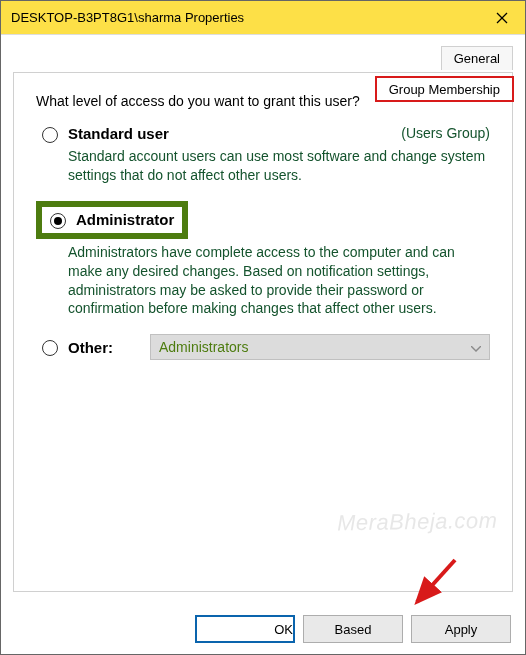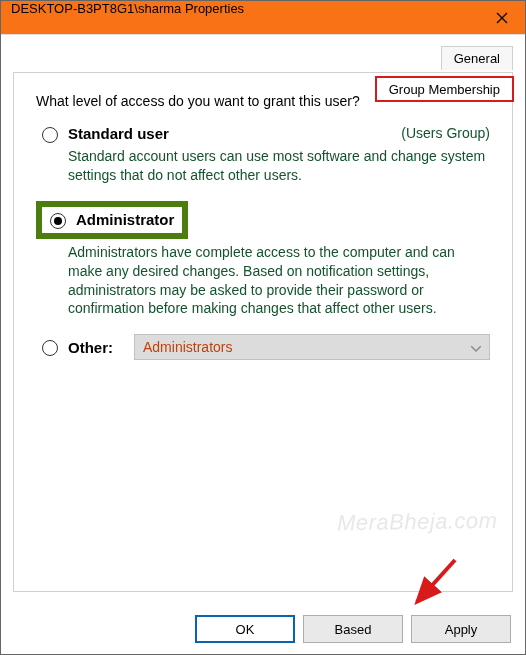--- a/index.html
+++ b/index.html
@@ -12,23 +12,23 @@
   }
   .window {
     width: 526px; height: 655px;
     background: #fff;
     border: 1px solid #666;
     position: relative;
     display: flex; flex-direction: column;
   }
   .titlebar {
     height: 34px;
-    display: flex; align-items: flex-start;
+    display: flex; align-items: center;
     padding: 0 0 0 10px;
-    background: #f97316;
+    background: #fde047;
     border-bottom: 1px solid #ddd;
   }
   .titlebar .title { flex: 1; font-size: 13px; color: #000; }
   .titlebar .close {
     width: 46px; height: 34px;
     display: flex; align-items: center; justify-content: center;
     cursor: default;
   }
   .titlebar .close svg { width: 12px; height: 12px; }
   .client {
@@ -112,27 +112,27 @@
     color: #14532d;
     line-height: 1.35;
   }
   .admin-highlight {
     display: inline-flex; align-items: center;
     padding: 4px 8px 4px 2px;
     border: 6px solid #4d7c0f;
   }
   .combo {
     flex: 1;
-    margin-left: 21px;
+    margin-left: 37px;
     height: 26px;
     background: #dcdcdc;
     border: 1px solid #c0c0c0;
     display: flex; align-items: center;
     padding: 0 8px;
-    color: #c2410c;
+    color: #4d7c0f;
     font-size: 14px;
     position: relative;
   }
   .combo .chev {
     position: absolute; right: 8px; top: 50%;
     transform: translateY(-50%);
     color: #8a8a8a;
   }
   .buttons {
     height: 50px;
@@ -145,20 +145,21 @@
     background: #e9e9e9;
     border: 1px solid #adadad;
     font-size: 13px;
     display: flex; align-items: center; justify-content: center;
     cursor: default;
   }
   .btn.primary {
     background: #fff;
     border: 2px solid #0a64ad;
     color: #000;
+    justify-content: flex-end;
   }
   .arrow {
     position: absolute;
     right: 62px; bottom: 40px;
     pointer-events: none;
   }
   .watermark {
     position: absolute;
     right: 14px; bottom: 56px;
     font-size: 22px;

